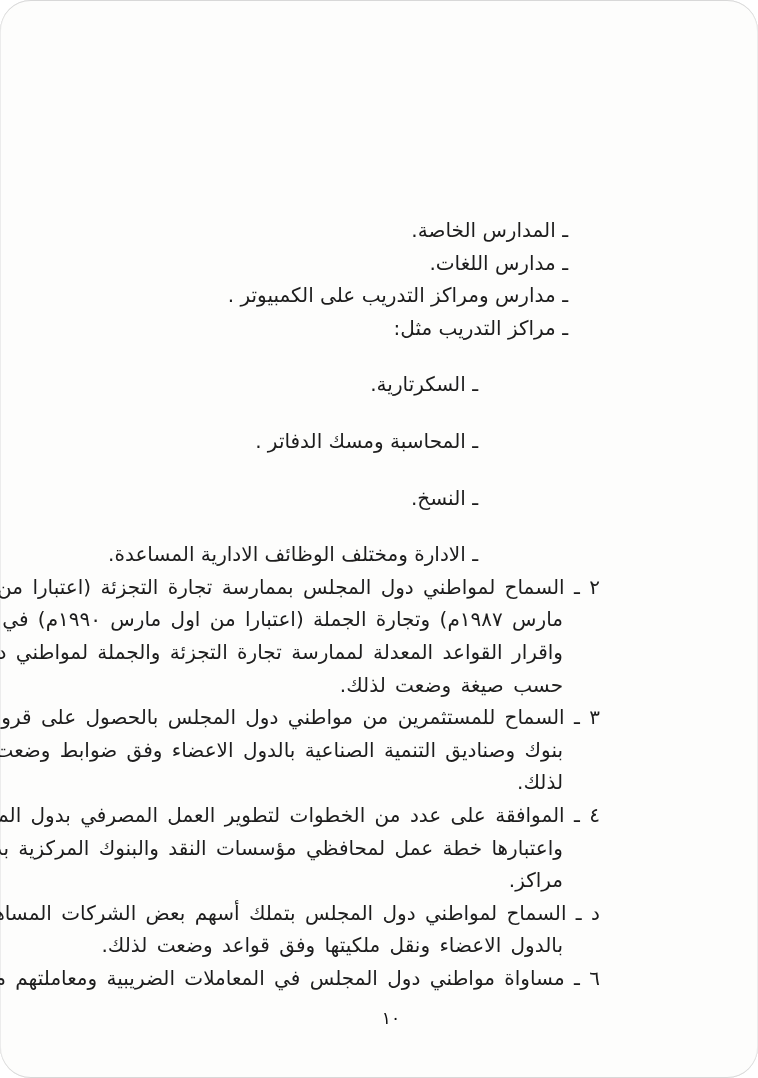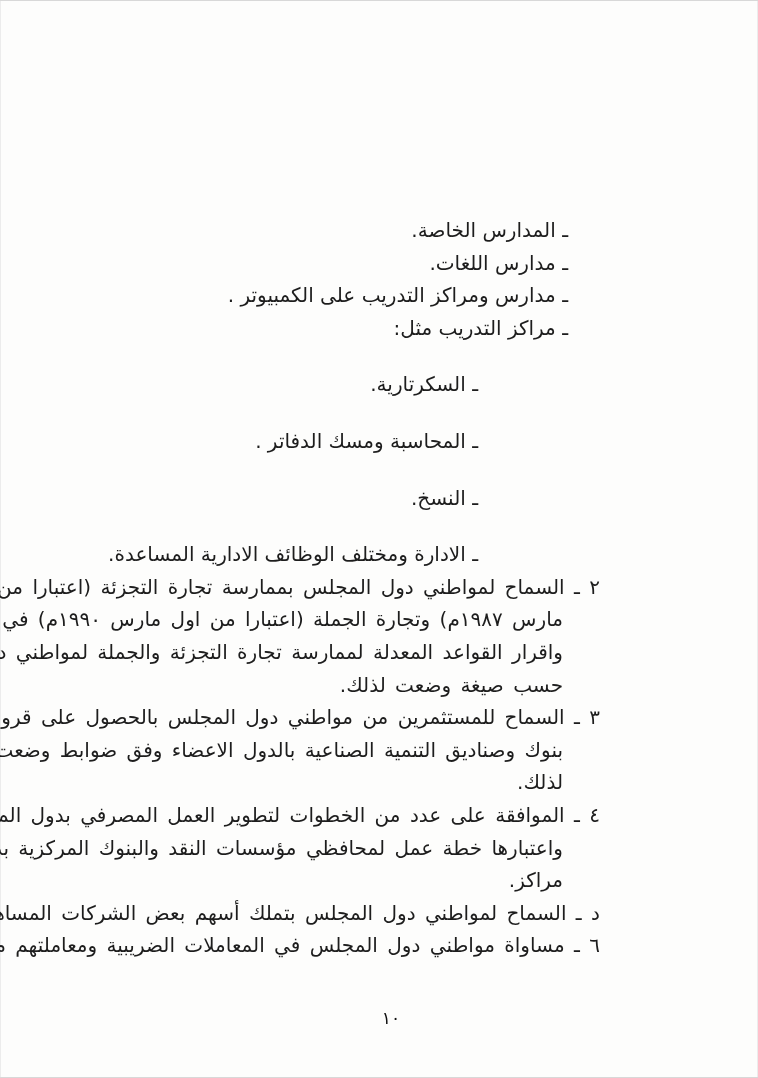--- a/index.html
+++ b/index.html
@@ -10,20 +10,21 @@
   .page {
     position: relative;
     width: 758px;
     height: 1078px;
     background: #fdfdfc;
     overflow: hidden;
     font-family: "DejaVu Sans", sans-serif;
     color: #1d1d1d;
     box-shadow: inset 0 1px 0 #d8d8d8, inset 0 -1px 0 #d8d8d8,
                 inset 1px 0 0 #ececec, inset -1px 0 0 #ececec;
+    border-radius: 31px;
   }
   .doc-body {
     position: absolute;
     top: 214px;
     left: 0;
     right: 0;
     direction: rtl;
   }
   .line {
     white-space: nowrap;
@@ -69,16 +70,17 @@
       <div class="line cont">مارس ١٩٨٧م) وتجارة الجملة (اعتبارا من اول مارس ١٩٩٠م) في أية</div>
       <div class="line cont">واقرار القواعد المعدلة لممارسة تجارة التجزئة والجملة لمواطني دول المجلس</div>
       <div class="line cont">حسب صيغة وضعت لذلك.</div>
       <div class="line first">٣ ـ السماح للمستثمرين من مواطني دول المجلس بالحصول على قروض من</div>
       <div class="line cont">بنوك وصناديق التنمية الصناعية بالدول الاعضاء وفق ضوابط وضعت</div>
       <div class="line cont">لذلك.</div>
       <div class="line first">٤ ـ الموافقة على عدد من الخطوات لتطوير العمل المصرفي بدول المجلس</div>
       <div class="line cont">واعتبارها خطة عمل لمحافظي مؤسسات النقد والبنوك المركزية بدول</div>
       <div class="line cont">مراكز.</div>
       <div class="line first">د ـ السماح لمواطني دول المجلس بتملك أسهم بعض الشركات المساهمة</div>
+      <div class="line cont">بالدول الاعضاء ونقل ملكيتها وفق قواعد وضعت لذلك.</div>
       <div class="line first">٦ ـ مساواة مواطني دول المجلس في المعاملات الضريبية ومعاملتهم معاملة</div>
     </div>
   <div class="pagenum">١٠</div>
 </div>
 
 </body></html>

